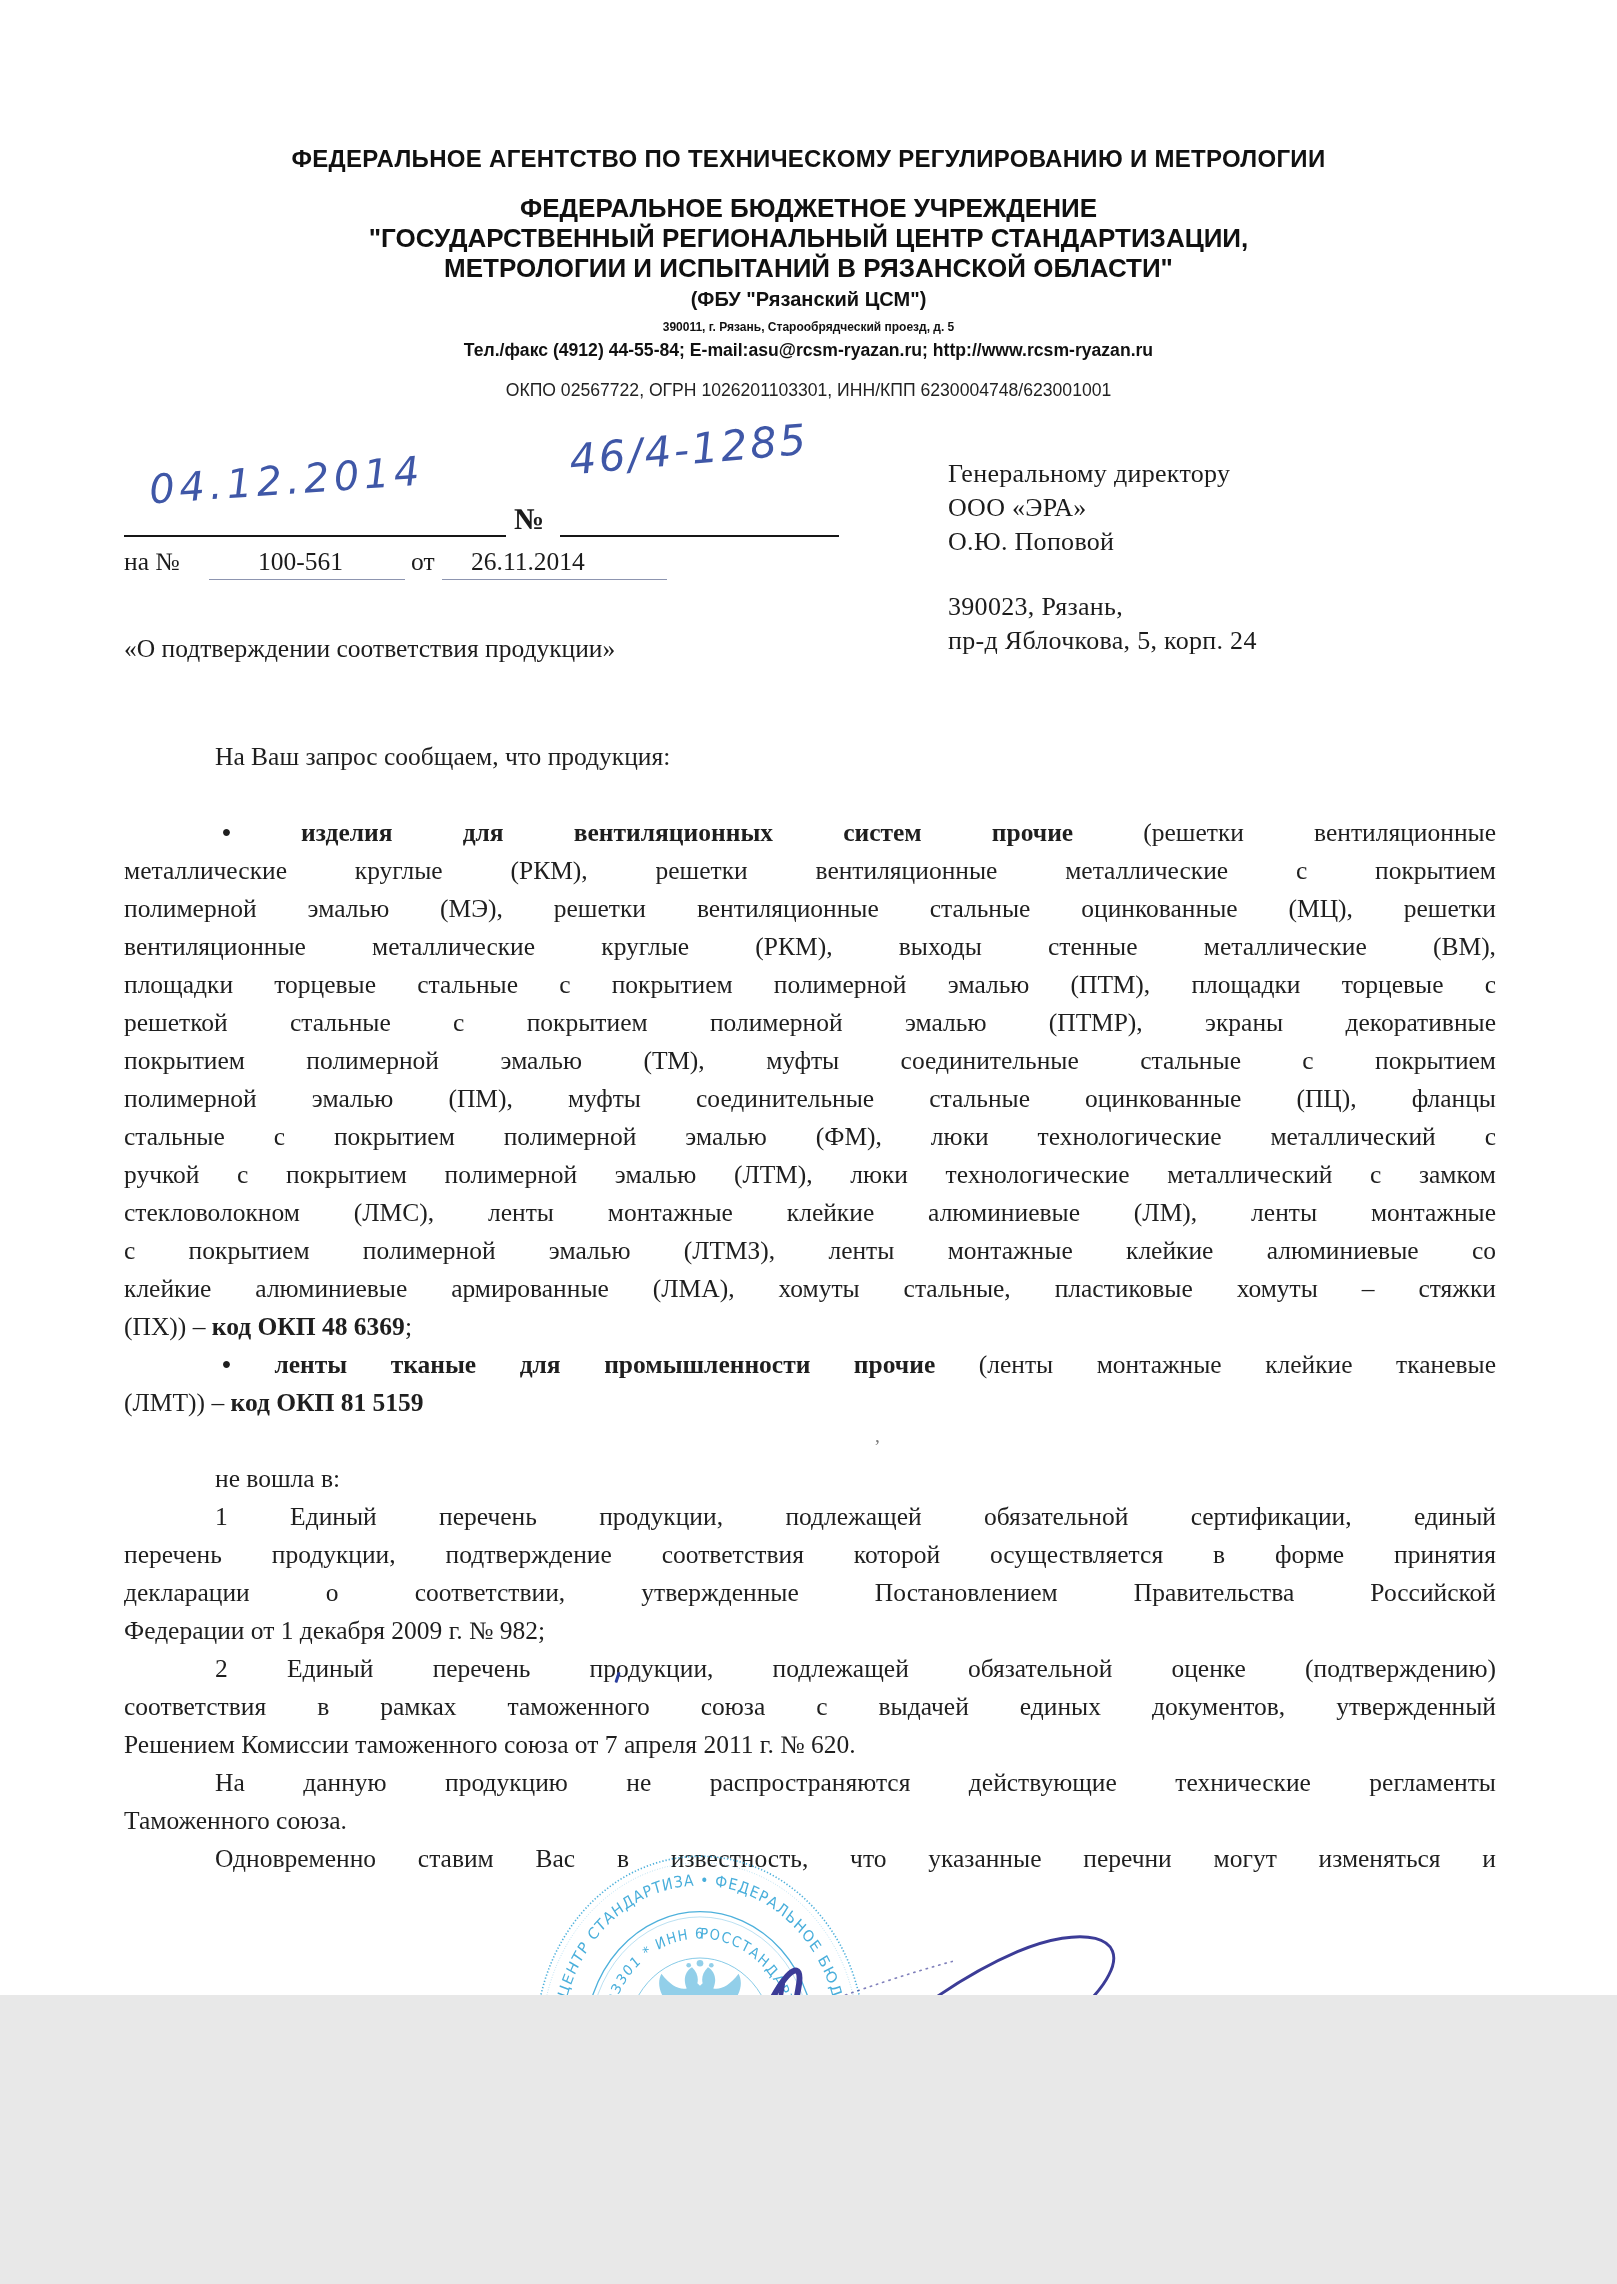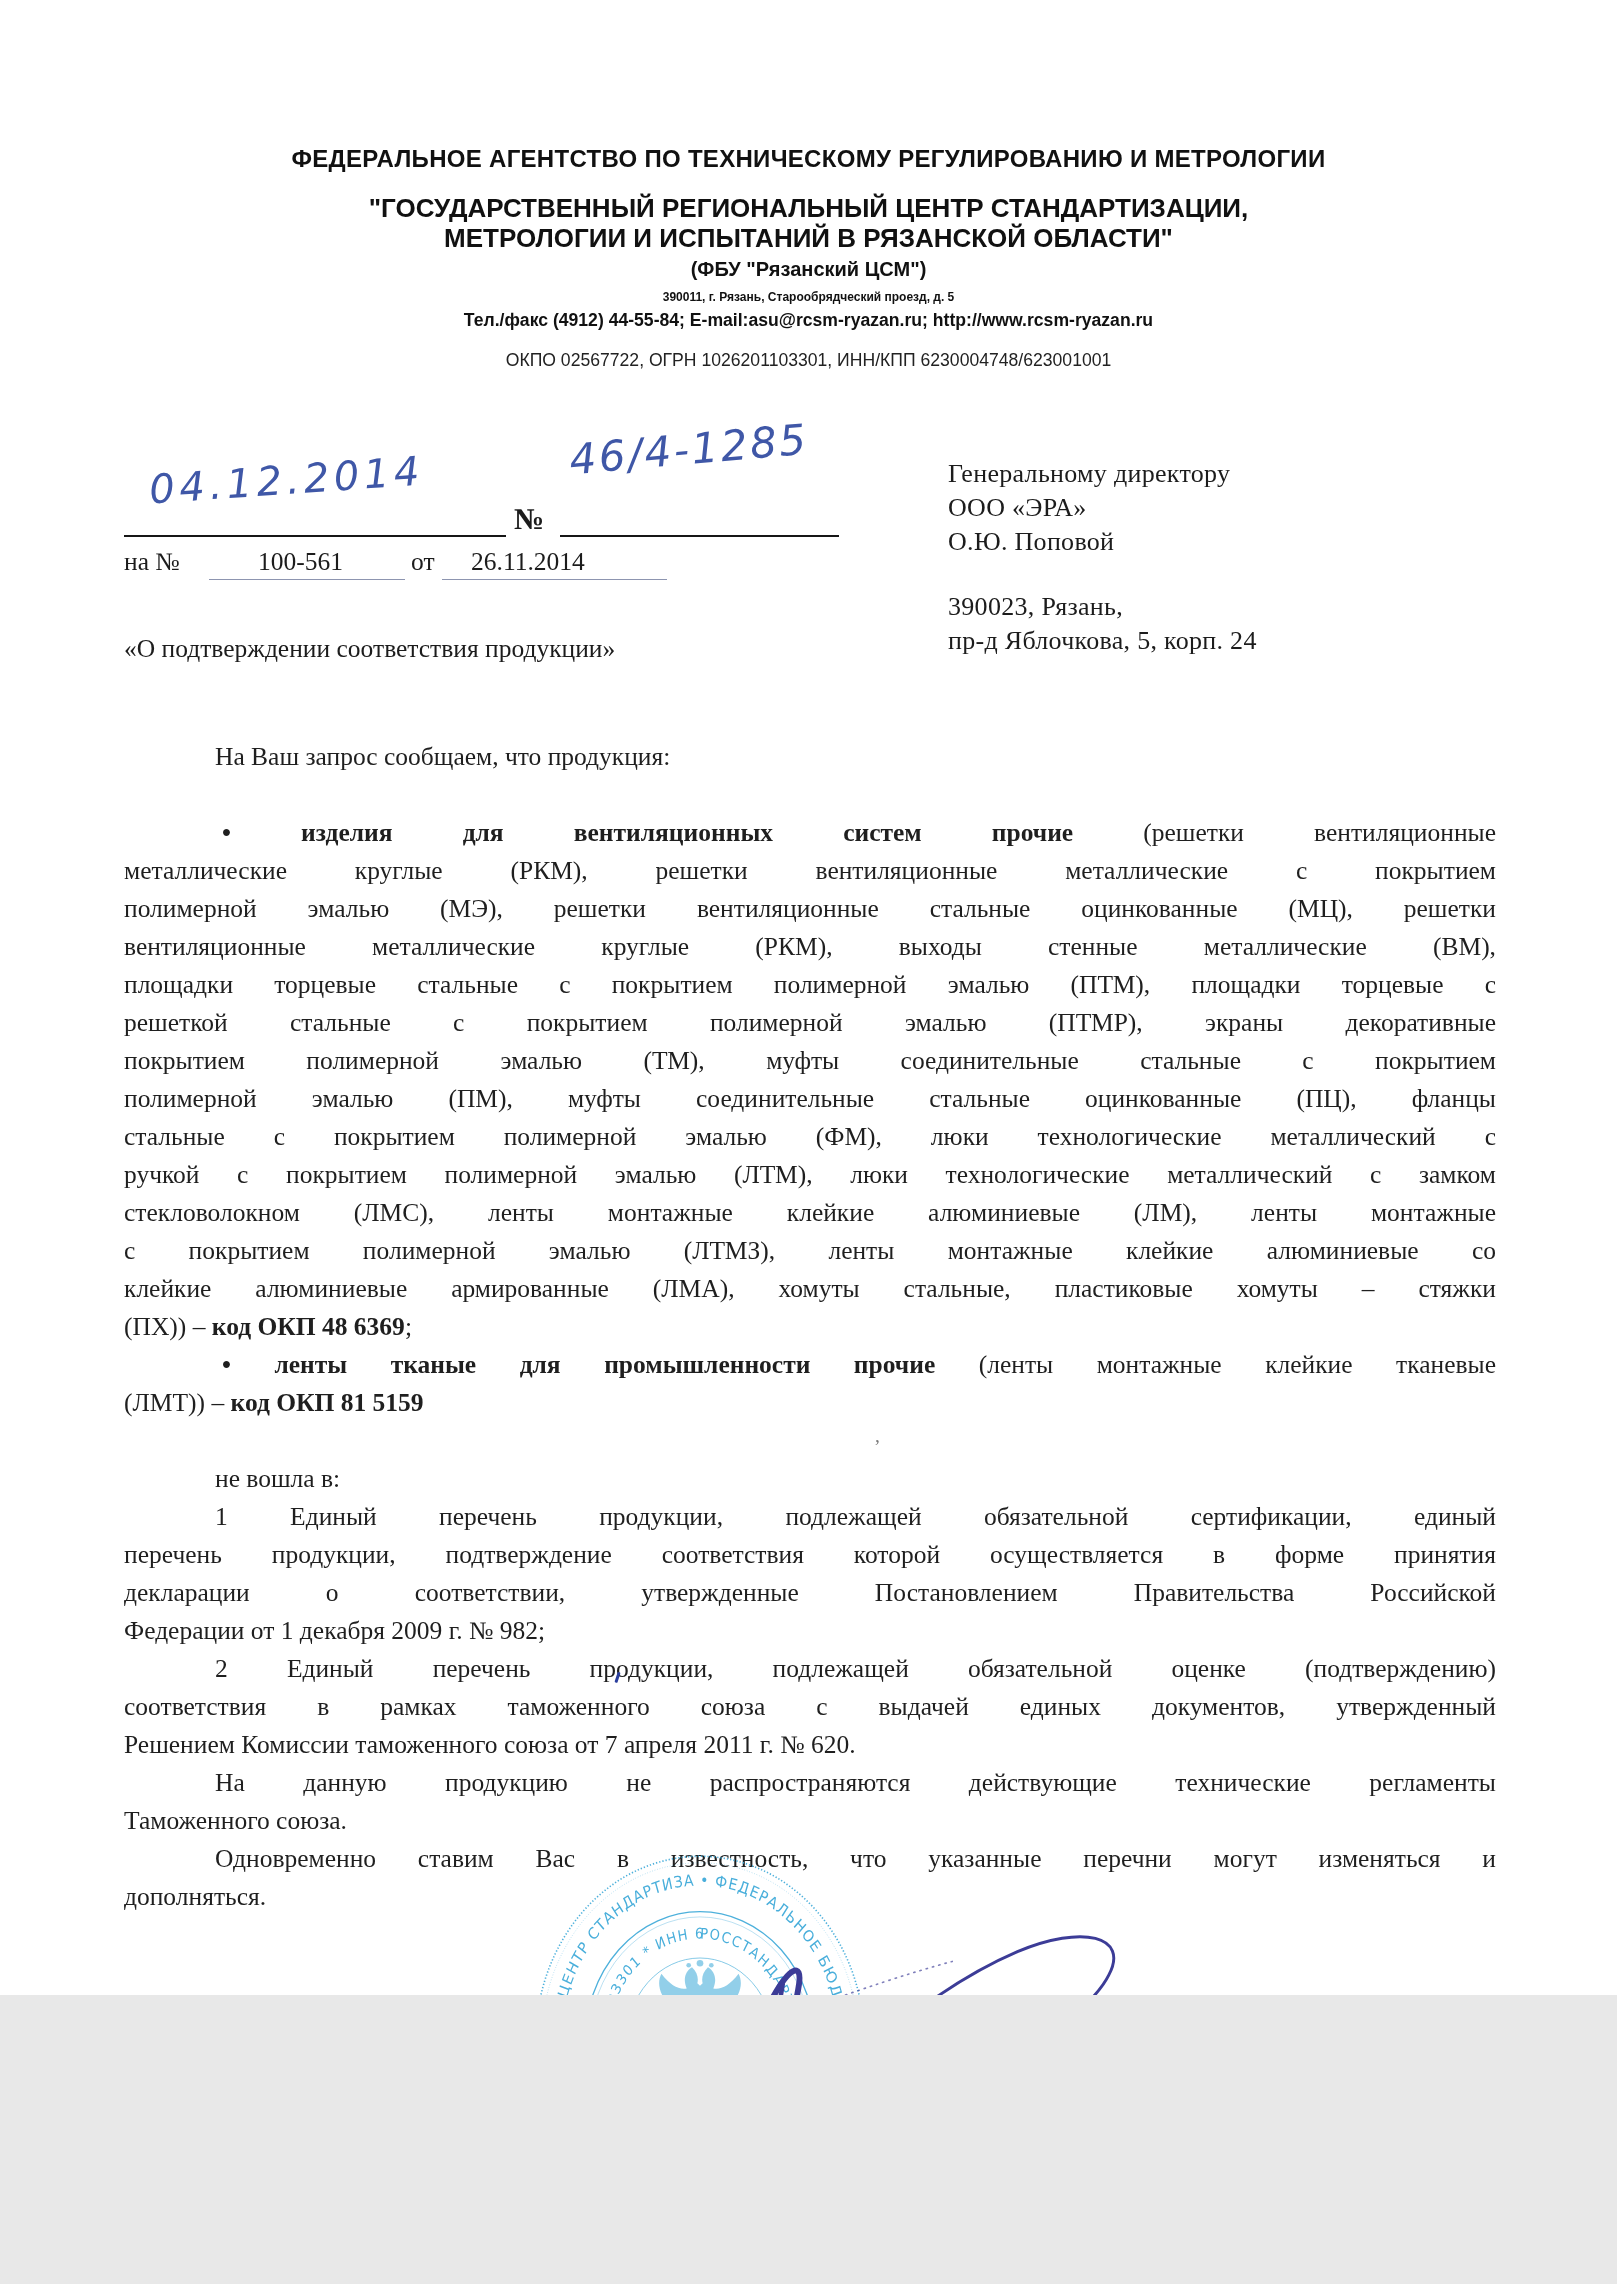--- a/index.html
+++ b/index.html
@@ -59,20 +59,21 @@
   .mark-apostrophe{position:absolute;left:874px;top:1436px;font-size:19.6px;color:#777;}
   .mark-bluetick{position:absolute;left:616px;top:1672px;width:3.3px;height:11px;background:#2b3f9e;transform:rotate(18deg);border-radius:1.3px;}
 </style>
 </head>
 <body>
 
 <div class="page">
 
   <div class="letterhead">
     <div class="lh-agency">ФЕДЕРАЛЬНОЕ АГЕНТСТВО  ПО ТЕХНИЧЕСКОМУ РЕГУЛИРОВАНИЮ И МЕТРОЛОГИИ</div>
+    <div class="lh-orgtype">ФЕДЕРАЛЬНОЕ БЮДЖЕТНОЕ УЧРЕЖДЕНИЕ</div>
     <div class="lh-orgname">"ГОСУДАРСТВЕННЫЙ РЕГИОНАЛЬНЫЙ ЦЕНТР СТАНДАРТИЗАЦИИ,</div>
     <div class="lh-orgname">МЕТРОЛОГИИ И ИСПЫТАНИЙ В РЯЗАНСКОЙ ОБЛАСТИ"</div>
     <div class="lh-short">(ФБУ "Рязанский ЦСМ")</div>
     <div class="lh-address">390011, г. Рязань, Старообрядческий проезд, д. 5</div>
     <div class="lh-contacts">Тел./факс (4912) 44-55-84; E-mail:asu@rcsm-ryazan.ru; http://www.rcsm-ryazan.ru</div>
     <div class="lh-codes">ОКПО 02567722, ОГРН 1026201103301, ИНН/КПП 6230004748/623001001</div>
   </div>
 
   <div class="hw hw-date">04.12.2014</div>
   <div class="rule rule1"></div>
@@ -123,21 +124,20 @@
       <div class="jline ind"><span>1 Единый перечень продукции, подлежащей обязательной сертификации, единый</span></div>
       <div class="jline"><span>перечень продукции, подтверждение соответствия которой осуществляется в форме принятия</span></div>
       <div class="jline"><span>декларации о соответствии, утвержденные Постановлением Правительства Российской</span></div>
       <div class="jline last"><span>Федерации от 1 декабря 2009 г. № 982;</span></div>
       <div class="jline ind"><span>2 Единый перечень продукции, подлежащей обязательной оценке (подтверждению)</span></div>
       <div class="jline"><span>соответствия в рамках таможенного союза с выдачей единых документов, утвержденный</span></div>
       <div class="jline last"><span>Решением Комиссии таможенного союза от 7 апреля 2011 г. № 620.</span></div>
       <div class="jline ind"><span>На данную продукцию не распространяются действующие технические регламенты</span></div>
       <div class="jline last"><span>Таможенного союза.</span></div>
       <div class="jline ind"><span>Одновременно ставим Вас в известность, что указанные перечни могут изменяться и</span></div>
-      <div class="jline last"><span>дополняться.</span></div>
     </div>
 
   <div class="mark-apostrophe">’</div>
   <div class="mark-bluetick"></div>
 
   <div class="sig-title">Директор ФБУ «Рязанский ЦСМ»</div>
   <div class="sig-name">Н.М. Дронов</div>
 
   <svg class="stamp-svg" width="334" height="377" viewBox="-256 -289 512 578">
     <g fill="none" stroke="#3aa8d8" opacity="0.9">

